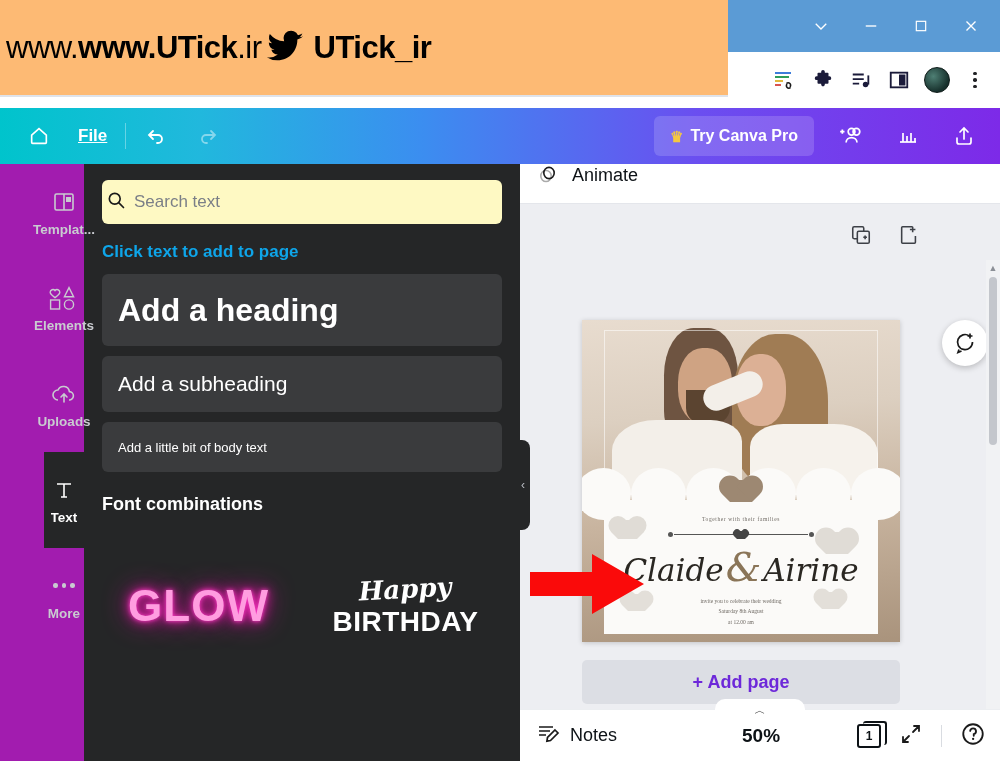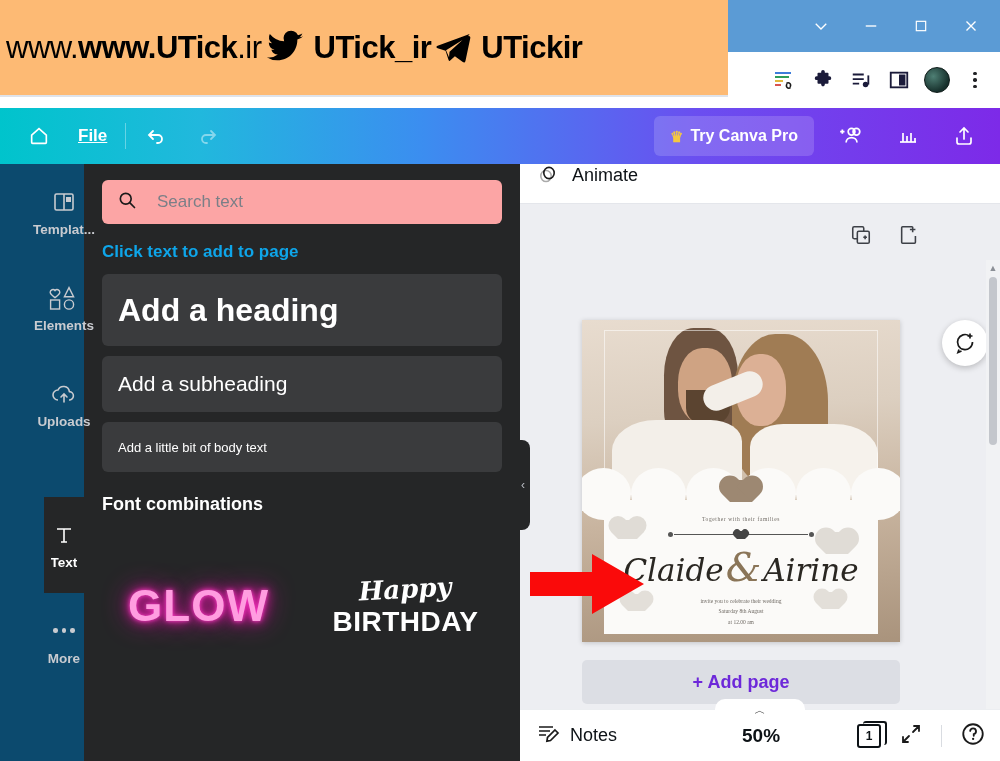--- a/index.html
+++ b/index.html
@@ -65,41 +65,41 @@
     display: flex; align-items: center; gap: 7px; height: 40px;
     padding: 0 16px; border-radius: 6px; background: rgba(255,255,255,0.16);
     color: #fff; font-size: 16px; font-weight: 700; margin-right: 10px;
   }
   .crown { font-size: 15px; color: #f5c842; line-height: 1; }
   .top-right { display: flex; align-items: center; gap: 4px; padding-right: 10px; }
 
   
   .rail {
     position: absolute; left: 0; top: 164px; width: 84px; height: 597px;
-    background: #0c4a6e; z-index: 15; padding-left: 44px;
+    background: #a21caf; z-index: 15; padding-left: 44px;
   }
   .rail-item {
     height: 96px; display: flex; flex-direction: column;
     align-items: center; justify-content: center; gap: 6px;
     color: #c9cbd0; font-size: 13.5px; font-weight: 700;
   }
-  .rail-item.active { background: #252627; color: #fff; margin-top: 45px; }
+  .rail-item.active { background: #252627; color: #fff; }
   .rail-item .rail-ico { height: 28px; display: flex; align-items: center; justify-content: center; }
   .rail-label { max-width: 78px; text-align: center; overflow: hidden; white-space: nowrap; }
   .dots-h { display: flex; gap: 4px; align-items: center; }
   .dots-h i { width: 4.5px; height: 4.5px; border-radius: 50%; background: #c9cbd0; display: block; }
 
   
   .panel {
     position: absolute; left: 84px; top: 164px; width: 436px; height: 597px;
     background: #252627; padding: 16px 18px 0 18px; z-index: 14; overflow: hidden;
   }
   .search-box {
-    display: flex; align-items: center; gap: 20px; height: 44px;
-    background: #fca5a5; border-radius: 6px; padding: 0 15px; margin-bottom: 18px;
+    display: flex; align-items: center; gap: 8px; height: 44px;
+    background: #fef9c3; border-radius: 6px; padding: 0 4px; margin-bottom: 18px;
   }
   .search-box input {
     border: 0; outline: 0; font-size: 17px; color: #5c5f66;
     font-family: "Liberation Sans", sans-serif; flex: 1; background: transparent;
   }
   .search-box input::placeholder { color: #7b7f87; }
   .panel-heading { color: #0ea5e9; font-size: 17px; font-weight: 700; margin-bottom: 12px; }
   .text-card {
     background: #3a3b3d; border-radius: 6px; margin-bottom: 10px;
     display: flex; align-items: center; padding: 0 16px; color: #fff;
@@ -264,28 +264,20 @@
     <div class="wm-item">
       <span class="wm-text"><span class="light">www.</span><span>www.UTick</span><span class="light">.ir</span></span>
     </div>
     <div class="wm-item">
       <span class="wm-icon">
         <svg width="46" height="40" viewBox="0 0 24 24">
             <path fill="#000" d="M23 4.9a8.5 8.5 0 0 1-2.4.7 4.2 4.2 0 0 0 1.8-2.3 8.4 8.4 0 0 1-2.6 1A4.2 4.2 0 0 0 11.5 8a11.9 11.9 0 0 1-8.6-4.4 4.2 4.2 0 0 0 1.3 5.6 4.2 4.2 0 0 1-1.9-.5v.1a4.2 4.2 0 0 0 3.4 4.1 4.2 4.2 0 0 1-1.9.1 4.2 4.2 0 0 0 3.9 2.9A8.4 8.4 0 0 1 1 17.5a11.9 11.9 0 0 0 6.4 1.9c7.7 0 12-6.4 12-12v-.5A8.5 8.5 0 0 0 23 4.9z"></path>
           </svg>
       </span>
       <span class="wm-text">UTick_ir</span>
-    </div>
-    <div class="wm-item">
-      <span class="wm-icon">
-        <svg width="44" height="38" viewBox="0 0 24 24">
-            <path fill="#000" d="M22.5 3.2 2.3 10.6c-1 .4-1 1.2 0 1.5l5 1.6 1.9 5.8c.3.8.6.9 1.2.3l2.8-2.6 5 3.7c.9.5 1.5.2 1.7-.9l3-14.1c.3-1.2-.5-1.8-1.4-1.4zM7.6 13.4 18 7l-8.2 7.4-.3 3.4-1.9-4.4z"></path>
-          </svg>
-      </span>
-      <span class="wm-text">UTickir</span>
     </div>
   </div>
 
   <div class="browser-chrome">
     <div class="title-bar">
       <div class="win-btn">
         <svg width="18" height="18" viewBox="0 0 24 24">
             <path fill="none" stroke="#fff" stroke-width="1.8" d="M5 9l7 7 7-7"></path>
           </svg>
       </div>

